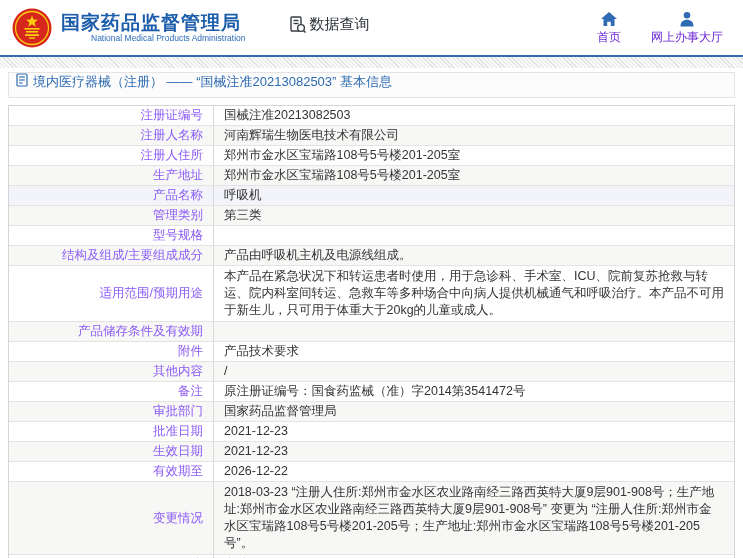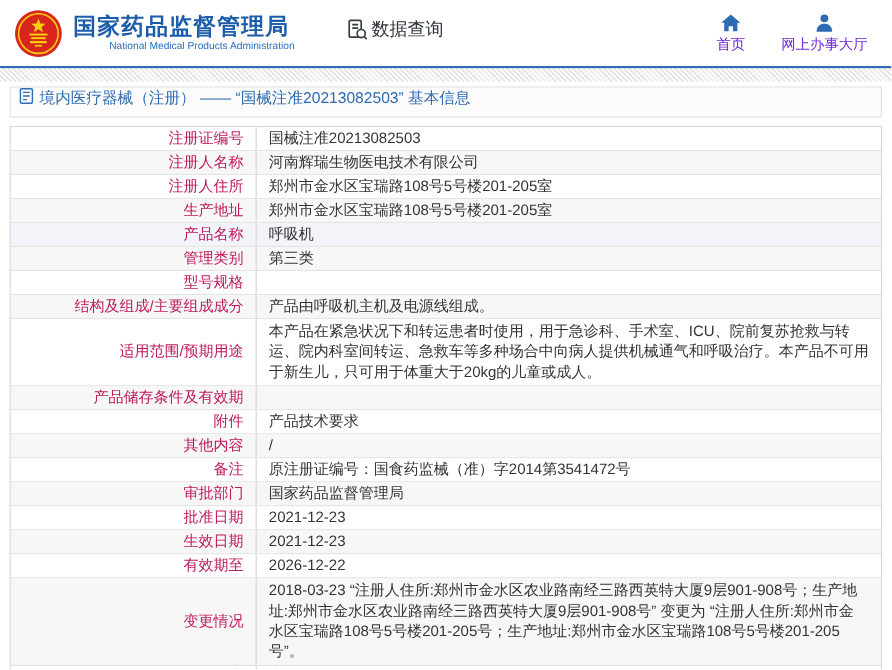--- a/index.html
+++ b/index.html
@@ -39,21 +39,21 @@
   }
   .page-title { font-size:13px; color:#2d6ab1; margin-left:5px; }
   
   .info-table { border:1px solid #d5d5d5; border-bottom:none; }
   .trow { display:flex; align-items:center; min-height:19px; border-bottom:1px solid #e3e3e3; background:#fff; }
   .trow:nth-child(even) { background:#f7f7f6; }
   .trow.highlighted { background:#f2f4f9; }
   .tlabel {
     width:205px; flex:0 0 205px; display:flex; align-items:center; justify-content:flex-end;
     align-self:stretch; text-align:right; padding:1px 10px 1px 4px;
-    border-right:1px solid #d8d8d8; color:#be185d; font-size:12.5px; line-height:17px;
+    border-right:1px solid #d8d8d8; color:#8b5cf6; font-size:12.5px; line-height:17px;
   }
   .tvalue { flex:1; padding:1px 10px; color:#333; font-size:12.5px; line-height:17px; }
   .trow.multiline .tvalue { padding:2px 10px; }
   .detail-link { color:#4a86e8; text-decoration:none; cursor:pointer; }
   svg { display:block; }
 </style>
 </head>
 <body>
 
 <div class="page">

